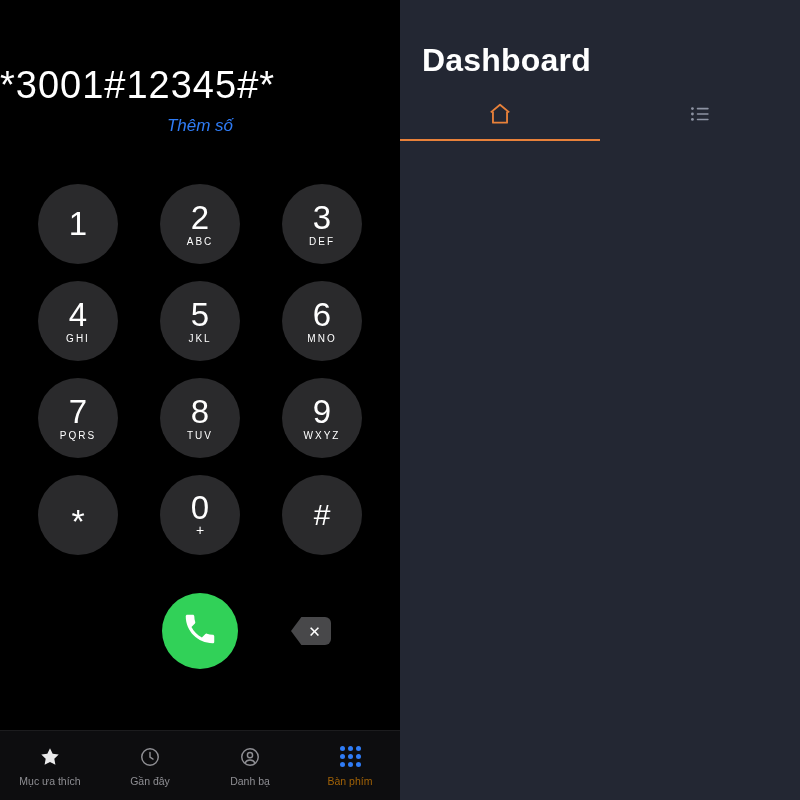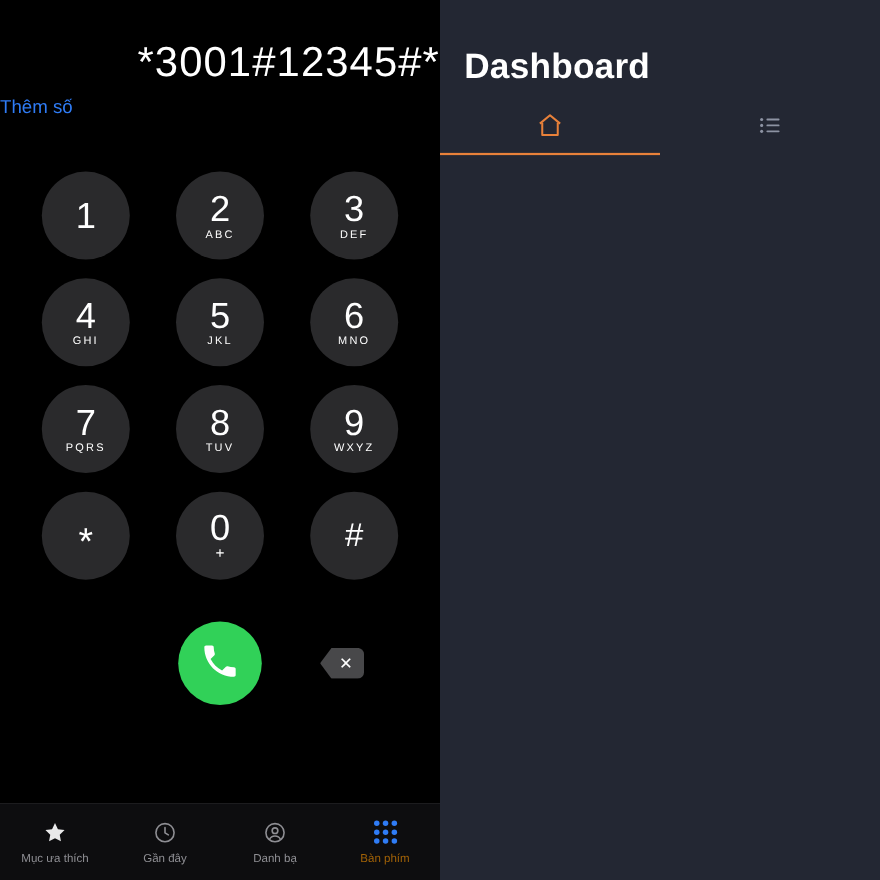--- a/index.html
+++ b/index.html
@@ -17,35 +17,36 @@
 
   
   .dialer {
     width: 400px; height: 800px;
     background: #000000;
     position: relative;
     display: flex;
     flex-direction: column;
   }
   .number-display {
-    text-align: right;
+    text-align: left;
     color: #ffffff;
     font-size: 38px;
     letter-spacing: 1px;
-    margin-top: 34px;
+    margin-top: 62px;
     height: 46px;
     line-height: 46px;
     font-weight: 400;
   }
   .add-number {
-    text-align: left;
+    text-align: center;
     color: #2f7cf6;
     font-size: 17px;
     margin-top: 8px;
     height: 22px;
+    font-style: italic;
   }
 
   .keypad {
     margin-top: 46px;
     display: grid;
     grid-template-columns: repeat(3, 100px);
     grid-template-rows: repeat(4, 97px);
     justify-content: center;
     column-gap: 22px;
     row-gap: 0px;

